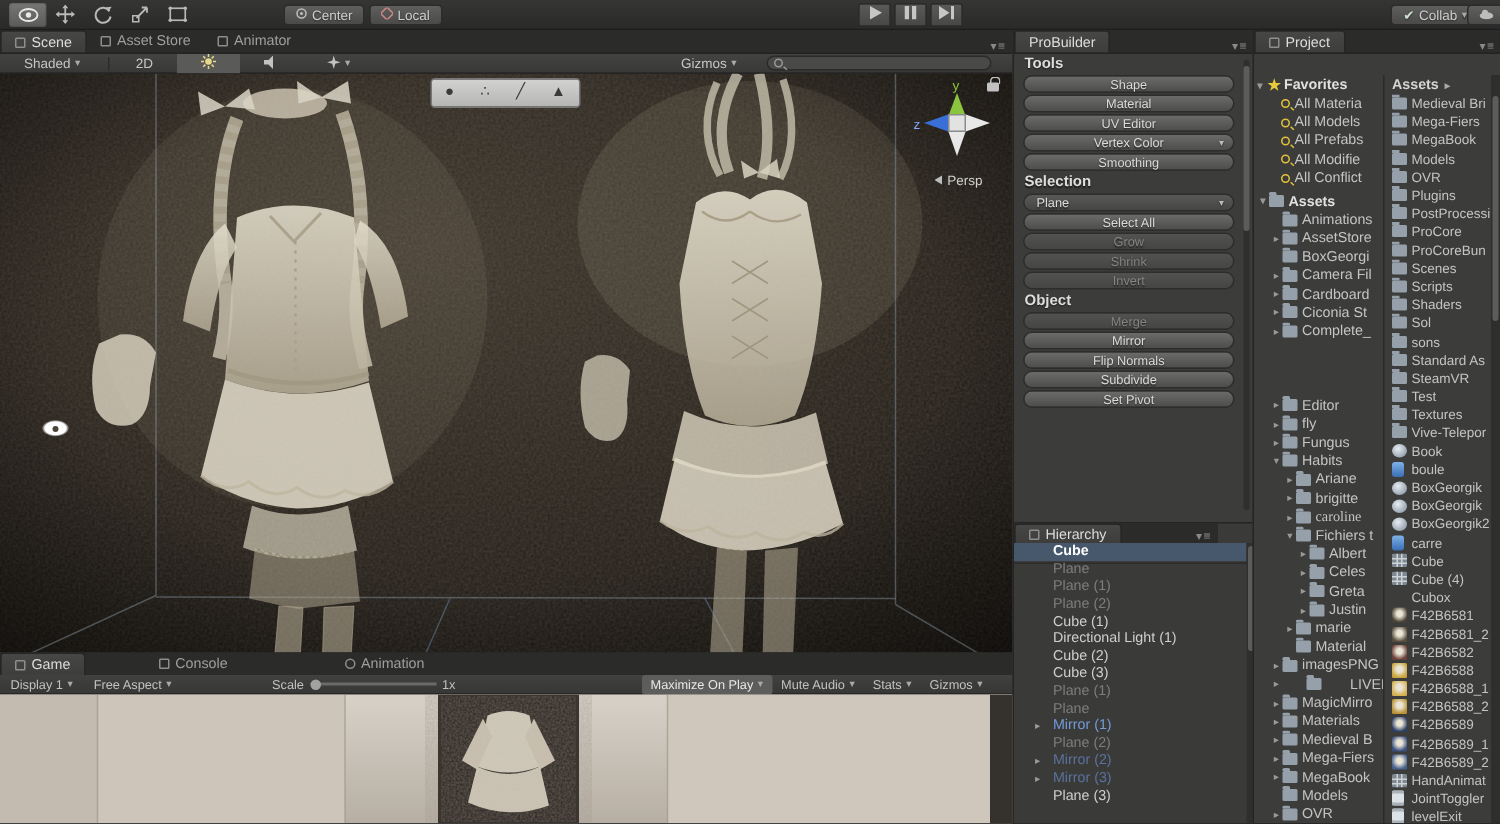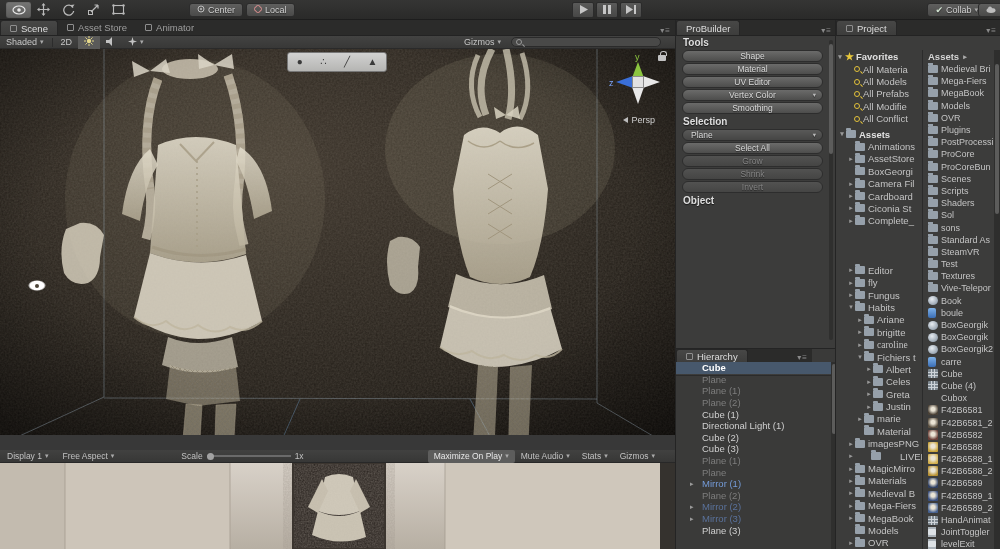--- a/index.html
+++ b/index.html
@@ -36,21 +36,21 @@
          color:#9f9f9f; font-size:9.5px; }
   .tab.active { background:linear-gradient(#474746,#3d3d3c); color:#dddddd;
                 border-radius:3px 3px 0 0; border:1px solid #262626; border-bottom:none; }
   .tab-ico { width:7px; height:7px; border:1px solid #8e8e8e; border-radius:1px; display:inline-block; }
   .panelmenu { margin-left:auto; color:#8a8a8a; font-size:8px; padding:0 4px; letter-spacing:1px; }
 
   
   .scenetools { position:absolute; left:0; top:36px; width:675px; height:13px;
                 background:linear-gradient(#434342,#383837); border-bottom:1px solid #2a2a2a;
                 display:flex; align-items:center; font-size:9px; color:#c6c6c6; }
-  .stitem { display:flex; align-items:center; gap:3px; padding:0 6px; height:13px; }
+  .stitem { display:flex; align-items:center; gap:3px; padding:0 16px; height:13px; }
   .stsep { width:1px; height:9px; background:#2c2c2c; margin:0 2px; }
   .stitem.pressed { background:#5a5a59; }
   .searchpill { width:150px; height:10px; margin:0 14px 0 4px; background:#494948;
                 border:1px solid #2a2a2a; border-radius:6px; display:flex; align-items:center; }
   .mag { width:6px; height:6px; border:1px solid #9a9a9a; border-radius:50%; position:relative;
          margin-left:4px; display:inline-block; }
   .mag::after { content:""; position:absolute; left:5px; top:5px; width:3px; height:1px;
                 background:#9a9a9a; transform:rotate(45deg); }
   .mag.yellow { border-color:#e3c23a; }
   .mag.yellow::after { background:#e3c23a; }
@@ -454,20 +454,34 @@
       </svg>
     </div>
     <div class="persplbl">
       <span class="ptri"></span>
       <span>Persp</span>
     </div>
 
     <div class="eyemark"></div>
   </div>
 
+  <div class="tabsrow" style="left:0; top:435px; width:675px;">
+    <div class="tab active">
+      <span class="tab-ico"></span>
+      <span>Game</span>
+    </div>
+    <div class="tab" style="margin-left:40px;">
+      <span class="tab-ico"></span>
+      <span>Console</span>
+    </div>
+    <div class="tab" style="margin-left:60px;">
+      <span class="tab-ico" style="border-radius:50%;"></span>
+      <span>Animation</span>
+    </div>
+  </div>
 
   <div class="gametools">
     <div class="gt-dd">
       <span>Display 1</span>
       <span class="ddc">▾</span>
     </div>
     <div class="gt-dd">
       <span>Free Aspect</span>
       <span class="ddc">▾</span>
     </div>
@@ -583,20 +597,43 @@
           <div class="pb-btn disabled">
             <span>Shrink</span>
 
           </div>
           <div class="pb-btn disabled">
             <span>Invert</span>
 
           </div>
         </div>
       <div class="sectitle">Object</div>
+      <div>
+
+      <div class="pb-btn disabled">
+            <span>Merge</span>
+
+          </div>
+          <div class="pb-btn">
+            <span>Mirror</span>
+
+          </div>
+          <div class="pb-btn">
+            <span>Flip Normals</span>
+
+          </div>
+          <div class="pb-btn">
+            <span>Subdivide</span>
+
+          </div>
+          <div class="pb-btn">
+            <span>Set Pivot</span>
+
+          </div>
+        </div>
       <div style="height:4px;"></div>
     </div>
     <div class="pbscroll"></div>
 
     <div class="hierarchy">
       <div class="tabsrow" style="position:relative; width:136px; height:14px;">
         <div class="tab active" style="height:13px;">
           <span class="tab-ico"></span>
           <span>Hierarchy</span>
         </div>

